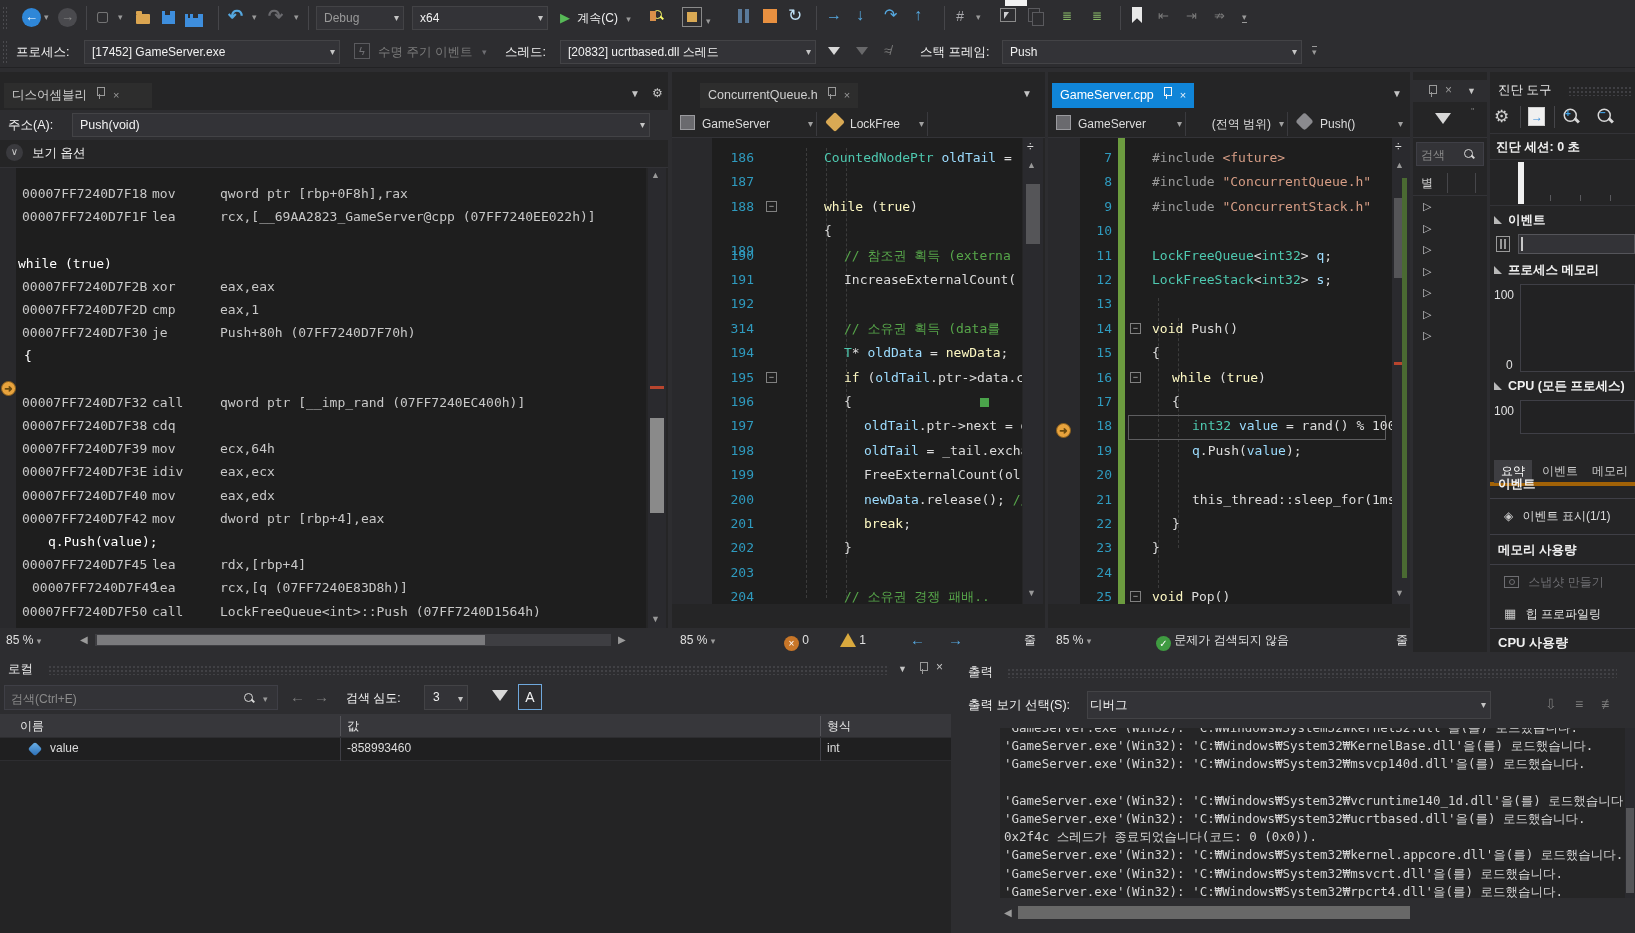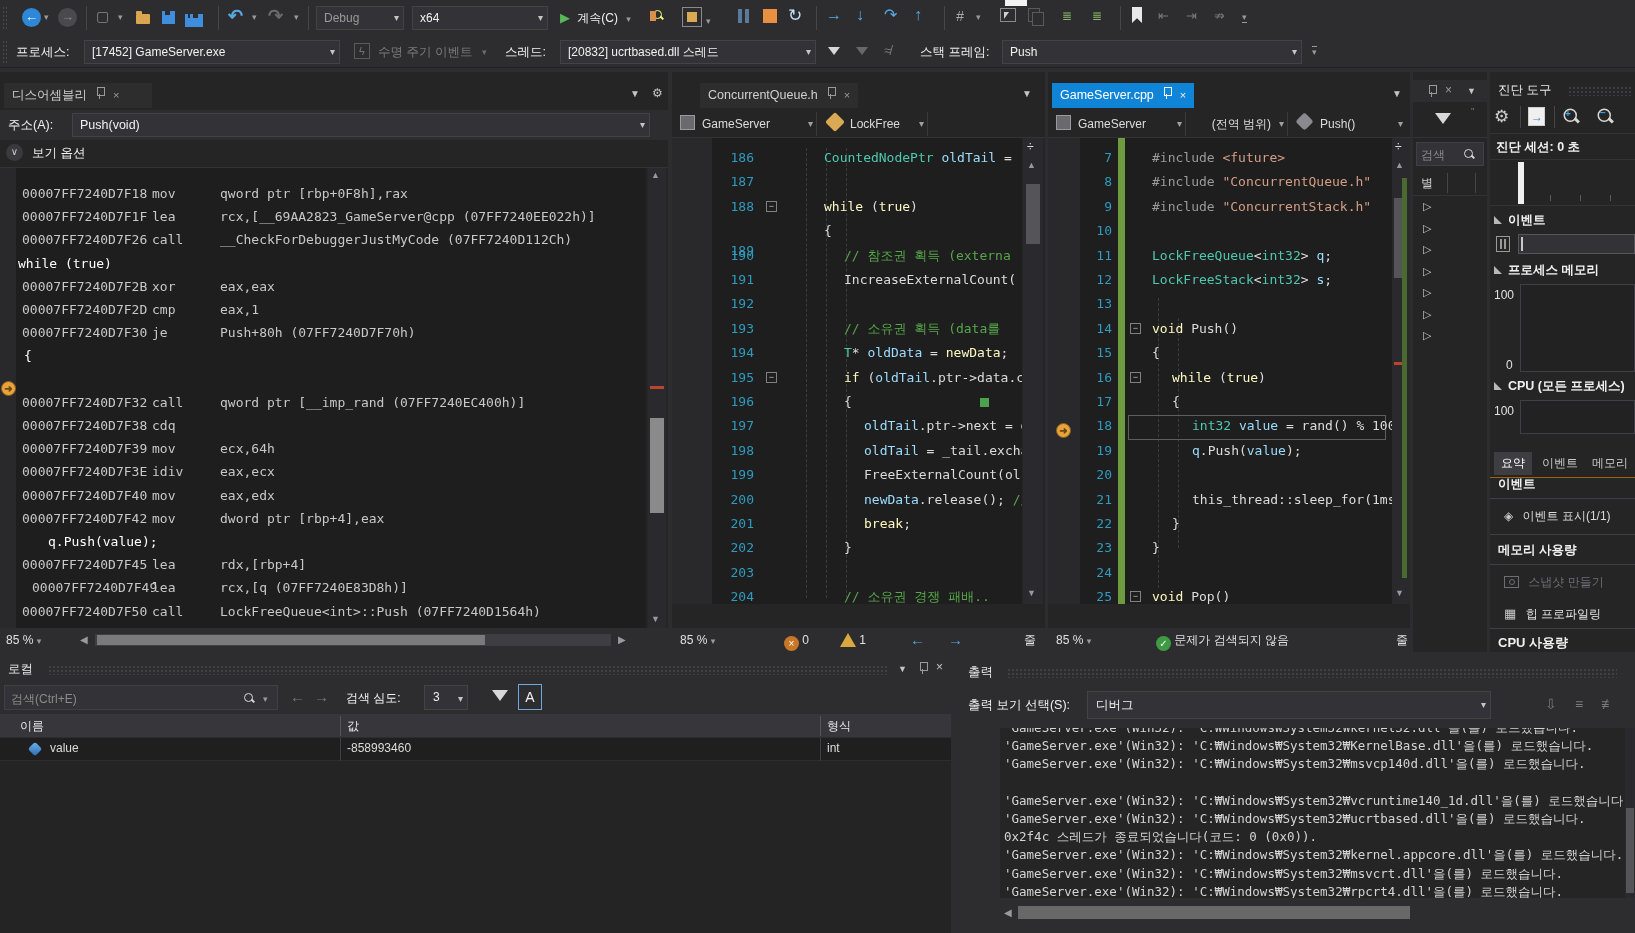--- a/index.html
+++ b/index.html
@@ -150,21 +150,20 @@
       <div class="combo" style="left:72px;top:3px;width:578px;height:24px;line-height:22px;padding-left:7px;font-size:12.5px;"><span>Push(void)</span><span class="arrow">▾</span></div>
     </div>
     <div class="abs" style="left:0;top:68px;width:668px;height:28px;background:#252526;border-bottom:1px solid #333337;">
       <span class="abs" style="left:6px;top:4px;width:17px;height:17px;border-radius:50%;background:#3a3a3e;color:#c8c8c8;text-align:center;line-height:15px;font-size:10px;">∨</span>
       <span class="abs" style="left:32px;top:5px;font-size:12.5px;">보기 옵션</span>
     </div>
     <div class="editor" id="disasm-content" style="left:0;top:96px;width:646px;height:460px;">
       <div class="abs" style="left:0;top:0;width:16px;height:460px;background:#29292c;"></div>
     <div class="dline" style="top: 14px;"><span style="display: inline-block; width: 152px; padding-left: 22px;">00007FF7240D7F18</span><span style="display: inline-block; width: 68px;">mov</span><span>qword ptr [rbp+0F8h],rax</span></div>
         <div class="dline" style="top: 37.2px;"><span style="display: inline-block; width: 152px; padding-left: 22px;">00007FF7240D7F1F</span><span style="display: inline-block; width: 68px;">lea</span><span>rcx,[__69AA2823_GameServer@cpp (07FF7240EE022h)]</span></div>
-        <div class="dline" style="top: 60.4px;"><span style="display: inline-block; width: 152px; padding-left: 22px;">00007FF7240D7F26</span><span style="display: inline-block; width: 68px;">call</span><span>__CheckForDebuggerJustMyCode (07FF7240D112Ch)</span></div>
         <div class="dline src" style="top: 83.6px; padding-left: 18px;">while (true)</div>
         <div class="dline" style="top: 106.8px;"><span style="display: inline-block; width: 152px; padding-left: 22px;">00007FF7240D7F2B</span><span style="display: inline-block; width: 68px;">xor</span><span>eax,eax</span></div>
         <div class="dline" style="top: 130px;"><span style="display: inline-block; width: 152px; padding-left: 22px;">00007FF7240D7F2D</span><span style="display: inline-block; width: 68px;">cmp</span><span>eax,1</span></div>
         <div class="dline" style="top: 153.2px;"><span style="display: inline-block; width: 152px; padding-left: 22px;">00007FF7240D7F30</span><span style="display: inline-block; width: 68px;">je</span><span>Push+80h (07FF7240D7F70h)</span></div>
         <div class="dline src" style="top: 176.4px; padding-left: 24px;">{</div>
         <div class="dline" style="top: 222.8px;"><span style="display: inline-block; width: 152px; padding-left: 22px;">00007FF7240D7F32</span><span style="display: inline-block; width: 68px;">call</span><span>qword ptr [__imp_rand (07FF7240EC400h)]</span></div>
         <div class="dline" style="top: 246px;"><span style="display: inline-block; width: 152px; padding-left: 22px;">00007FF7240D7F38</span><span style="display: inline-block; width: 68px;">cdq</span><span></span></div>
         <div class="dline" style="top: 269.2px;"><span style="display: inline-block; width: 152px; padding-left: 22px;">00007FF7240D7F39</span><span style="display: inline-block; width: 68px;">mov</span><span>ecx,64h</span></div>
         <div class="dline" style="top: 292.4px;"><span style="display: inline-block; width: 152px; padding-left: 22px;">00007FF7240D7F3E</span><span style="display: inline-block; width: 68px;">idiv</span><span>eax,ecx</span></div>
         <div class="dline" style="top: 315.6px;"><span style="display: inline-block; width: 152px; padding-left: 22px;">00007FF7240D7F40</span><span style="display: inline-block; width: 68px;">mov</span><span>eax,edx</span></div>
@@ -213,21 +212,21 @@
       <div class="gutterline" style="left:174px;top:10px;height:450px;"></div>
       <div class="abs" style="left:308px;top:260px;width:9px;height:9px;background:#4ba44b;"></div>
     <div class="cline" style="top: 8px;"><span class="lnum" style="left: 42px; width: 40px;">186</span><span class="codetxt" style="left: 152px;"><span class="c-ty">CountedNodePtr</span><span class="c-pl"> </span><span class="c-id">oldTail</span><span class="c-pl"> = </span></span></div>
         <div class="cline" style="top: 32.4px;"><span class="lnum" style="left: 42px; width: 40px;">187</span><span class="codetxt" style="left: 152px;"></span></div>
         <div class="foldbox" style="left: 94px; top: 62.8px; position: absolute;">−</div>
         <div class="cline" style="top: 56.8px;"><span class="lnum" style="left: 42px; width: 40px;">188</span><span class="codetxt" style="left: 152px;"><span class="c-kw">while</span><span class="c-pl"> (</span><span class="c-kw">true</span><span class="c-pl">)</span></span></div>
         <div class="cline" style="top: 81.2px;"><span class="lnum" style="left: 42px; width: 40px; margin-top: 20px;">189</span><span class="codetxt" style="left: 152px;"><span class="c-pl">{</span></span></div>
         <div class="cline" style="top: 105.6px;"><span class="lnum" style="left: 42px; width: 40px;">190</span><span class="codetxt" style="left: 172px;"><span class="c-cm">// 참조권 획득 (externa</span></span></div>
         <div class="cline" style="top: 130px;"><span class="lnum" style="left: 42px; width: 40px;">191</span><span class="codetxt" style="left: 172px;"><span class="c-pl">IncreaseExternalCount(</span></span></div>
         <div class="cline" style="top: 154.4px;"><span class="lnum" style="left: 42px; width: 40px;">192</span><span class="codetxt" style="left: 152px;"></span></div>
-        <div class="cline" style="top: 178.8px;"><span class="lnum" style="left: 42px; width: 40px;">193</span><span class="codetxt" style="left: 172px;"><span class="c-cm">// 소유권 획득 (data를</span></span></div>
+        <div class="cline" style="top: 178.8px;"><span class="lnum" style="left: 42px; width: 40px;">314</span><span class="codetxt" style="left: 172px;"><span class="c-cm">// 소유권 획득 (data를</span></span></div>
         <div class="cline" style="top: 203.2px;"><span class="lnum" style="left: 42px; width: 40px;">194</span><span class="codetxt" style="left: 172px;"><span class="c-ty">T</span><span class="c-pl">* </span><span class="c-id">oldData</span><span class="c-pl"> = </span><span class="c-kw">newData</span><span class="c-pl">;</span></span></div>
         <div class="foldbox" style="left: 94px; top: 233.6px; position: absolute;">−</div>
         <div class="cline" style="top: 227.6px;"><span class="lnum" style="left: 42px; width: 40px;">195</span><span class="codetxt" style="left: 172px;"><span class="c-kw">if</span><span class="c-pl"> (</span><span class="c-id">oldTail</span><span class="c-pl">.ptr-&gt;data.cor</span></span></div>
         <div class="cline" style="top: 252px;"><span class="lnum" style="left: 42px; width: 40px;">196</span><span class="codetxt" style="left: 172px;"><span class="c-pl">{</span></span></div>
         <div class="cline" style="top: 276.4px;"><span class="lnum" style="left: 42px; width: 40px;">197</span><span class="codetxt" style="left: 192px;"><span class="c-id">oldTail</span><span class="c-pl">.ptr-&gt;next = d</span></span></div>
         <div class="cline" style="top: 300.8px;"><span class="lnum" style="left: 42px; width: 40px;">198</span><span class="codetxt" style="left: 192px;"><span class="c-id">oldTail</span><span class="c-pl"> = _tail.exchan</span></span></div>
         <div class="cline" style="top: 325.2px;"><span class="lnum" style="left: 42px; width: 40px;">199</span><span class="codetxt" style="left: 192px;"><span class="c-pl">FreeExternalCount(ol</span></span></div>
         <div class="cline" style="top: 349.6px;"><span class="lnum" style="left: 42px; width: 40px;">200</span><span class="codetxt" style="left: 192px;"><span class="c-id">newData</span><span class="c-pl">.release(); </span><span class="c-cm">//</span></span></div>
         <div class="cline" style="top: 374px;"><span class="lnum" style="left: 42px; width: 40px;">201</span><span class="codetxt" style="left: 192px;"><span class="c-kw">break</span><span class="c-pl">;</span></span></div>
         <div class="cline" style="top: 398.4px;"><span class="lnum" style="left: 42px; width: 40px;">202</span><span class="codetxt" style="left: 172px;"><span class="c-pl">}</span></span></div>
@@ -371,21 +370,21 @@
     <div class="abs" style="left:28px;top:162px;width:117px;height:20px;background:#333337;border:1px solid #55555a;">
         <span style="position:absolute;left:2px;top:2px;width:2px;height:14px;background:#c8c8c8;"></span>
       </div>
     <div class="sechdr" style="left:4px;top:190px;"><span class="tri-exp" style="transform:rotate(90deg);"></span><span>프로세스 메모리</span></div>
     <span class="abs" style="left:4px;top:216px;color:#e0e0e0;">100</span>
     <div class="chartbox" style="left:30px;top:212px;width:115px;height:88px;"></div>
     <span class="abs" style="left:16px;top:286px;color:#e0e0e0;">0</span>
     <div class="sechdr" style="left:4px;top:306px;width:141px;overflow:hidden;"><span class="tri-exp" style="transform:rotate(90deg);"></span><span>CPU (모든 프로세스)</span></div>
     <span class="abs" style="left:4px;top:332px;color:#e0e0e0;">100</span>
     <div class="chartbox" style="left:30px;top:328px;width:115px;height:34px;"></div>
-    <div class="abs" style="left:0;top:376px;width:145px;height:30px;border-bottom:1px solid #a16207;">
+    <div class="abs" style="left:0;top:384px;width:145px;height:30px;border-bottom:4px solid #a16207;">
       <span class="abs" style="left:4px;top:4px;background:#3e3e42;padding:3px 7px;color:#fff;">요약</span>
       <span class="abs" style="left:52px;top:7px;color:#c8c8c8;">이벤트</span>
       <span class="abs" style="left:102px;top:7px;color:#c8c8c8;width:42px;overflow:hidden;white-space:nowrap;">메모리</span>
     </div>
     <div class="sechdr" style="left:8px;top:404px;">이벤트</div>
     <div class="abs" style="left:0;top:426px;width:145px;height:1px;background:#3f3f46;"></div>
     <div class="abs" style="left:14px;top:436px;white-space:nowrap;color:#dcdcdc;">
       <span style="color:#c8c8c8;">◈</span>
       <span style="margin-left:6px;">이벤트 표시(1/1)</span>
     </div>
@@ -446,21 +445,21 @@
     </div>
   </div>
 
   <div class="panel" style="left:955px;top:656px;width:680px;height:277px;background:#2d2d30;">
     <div class="abs" style="left:0;top:0;width:680px;height:30px;">
       <span class="paneltitle" style="left:13px;top:8px;">출력</span>
       <div class="hdr-dots" style="left:52px;top:12px;width:610px;"></div>
     </div>
     <div class="abs" style="left:0;top:32px;width:680px;height:36px;">
       <span class="abs" style="left:13px;top:9px;font-size:12.5px;color:#f1f1f1;">출력 보기 선택(S):</span>
-      <div class="combo" style="left:132px;top:3px;width:404px;height:28px;line-height:26px;padding-left:8px;font-size:12.5px;"><span>디버그</span><span class="arrow">▾</span></div>
+      <div class="combo" style="left:132px;top:3px;width:404px;height:28px;line-height:26px;padding-left:2px;font-size:12.5px;"><span>디버그</span><span class="arrow">▾</span></div>
       <span class="icon dim" style="left:590px;top:8px;font-size:14px;">⇩</span>
       <span class="icon dim" style="left:620px;top:8px;font-size:14px;">≡</span>
       <span class="icon dim" style="left:646px;top:8px;font-size:14px;">≢</span>
     </div>
     <div class="abs" id="output-content" style="left:45px;top:72px;width:635px;height:170px;background:#252526;overflow:hidden;">
         <div class="outline" style="position: absolute; left: 4px; top: -9px;">'GameServer.exe'(Win32): 'C:₩Windows₩System32₩kernel32.dll'을(를) 로드했습니다.</div>
         <div class="outline" style="position: absolute; left: 4px; top: 9.2px;">'GameServer.exe'(Win32): 'C:₩Windows₩System32₩KernelBase.dll'을(를) 로드했습니다.</div>
         <div class="outline" style="position: absolute; left: 4px; top: 27.4px;">'GameServer.exe'(Win32): 'C:₩Windows₩System32₩msvcp140d.dll'을(를) 로드했습니다.</div>
         <div class="outline" style="position: absolute; left: 4px; top: 63.8px;">'GameServer.exe'(Win32): 'C:₩Windows₩System32₩vcruntime140_1d.dll'을(를) 로드했습니다.</div>
         <div class="outline" style="position: absolute; left: 4px; top: 82px;">'GameServer.exe'(Win32): 'C:₩Windows₩System32₩ucrtbased.dll'을(를) 로드했습니다.</div>

